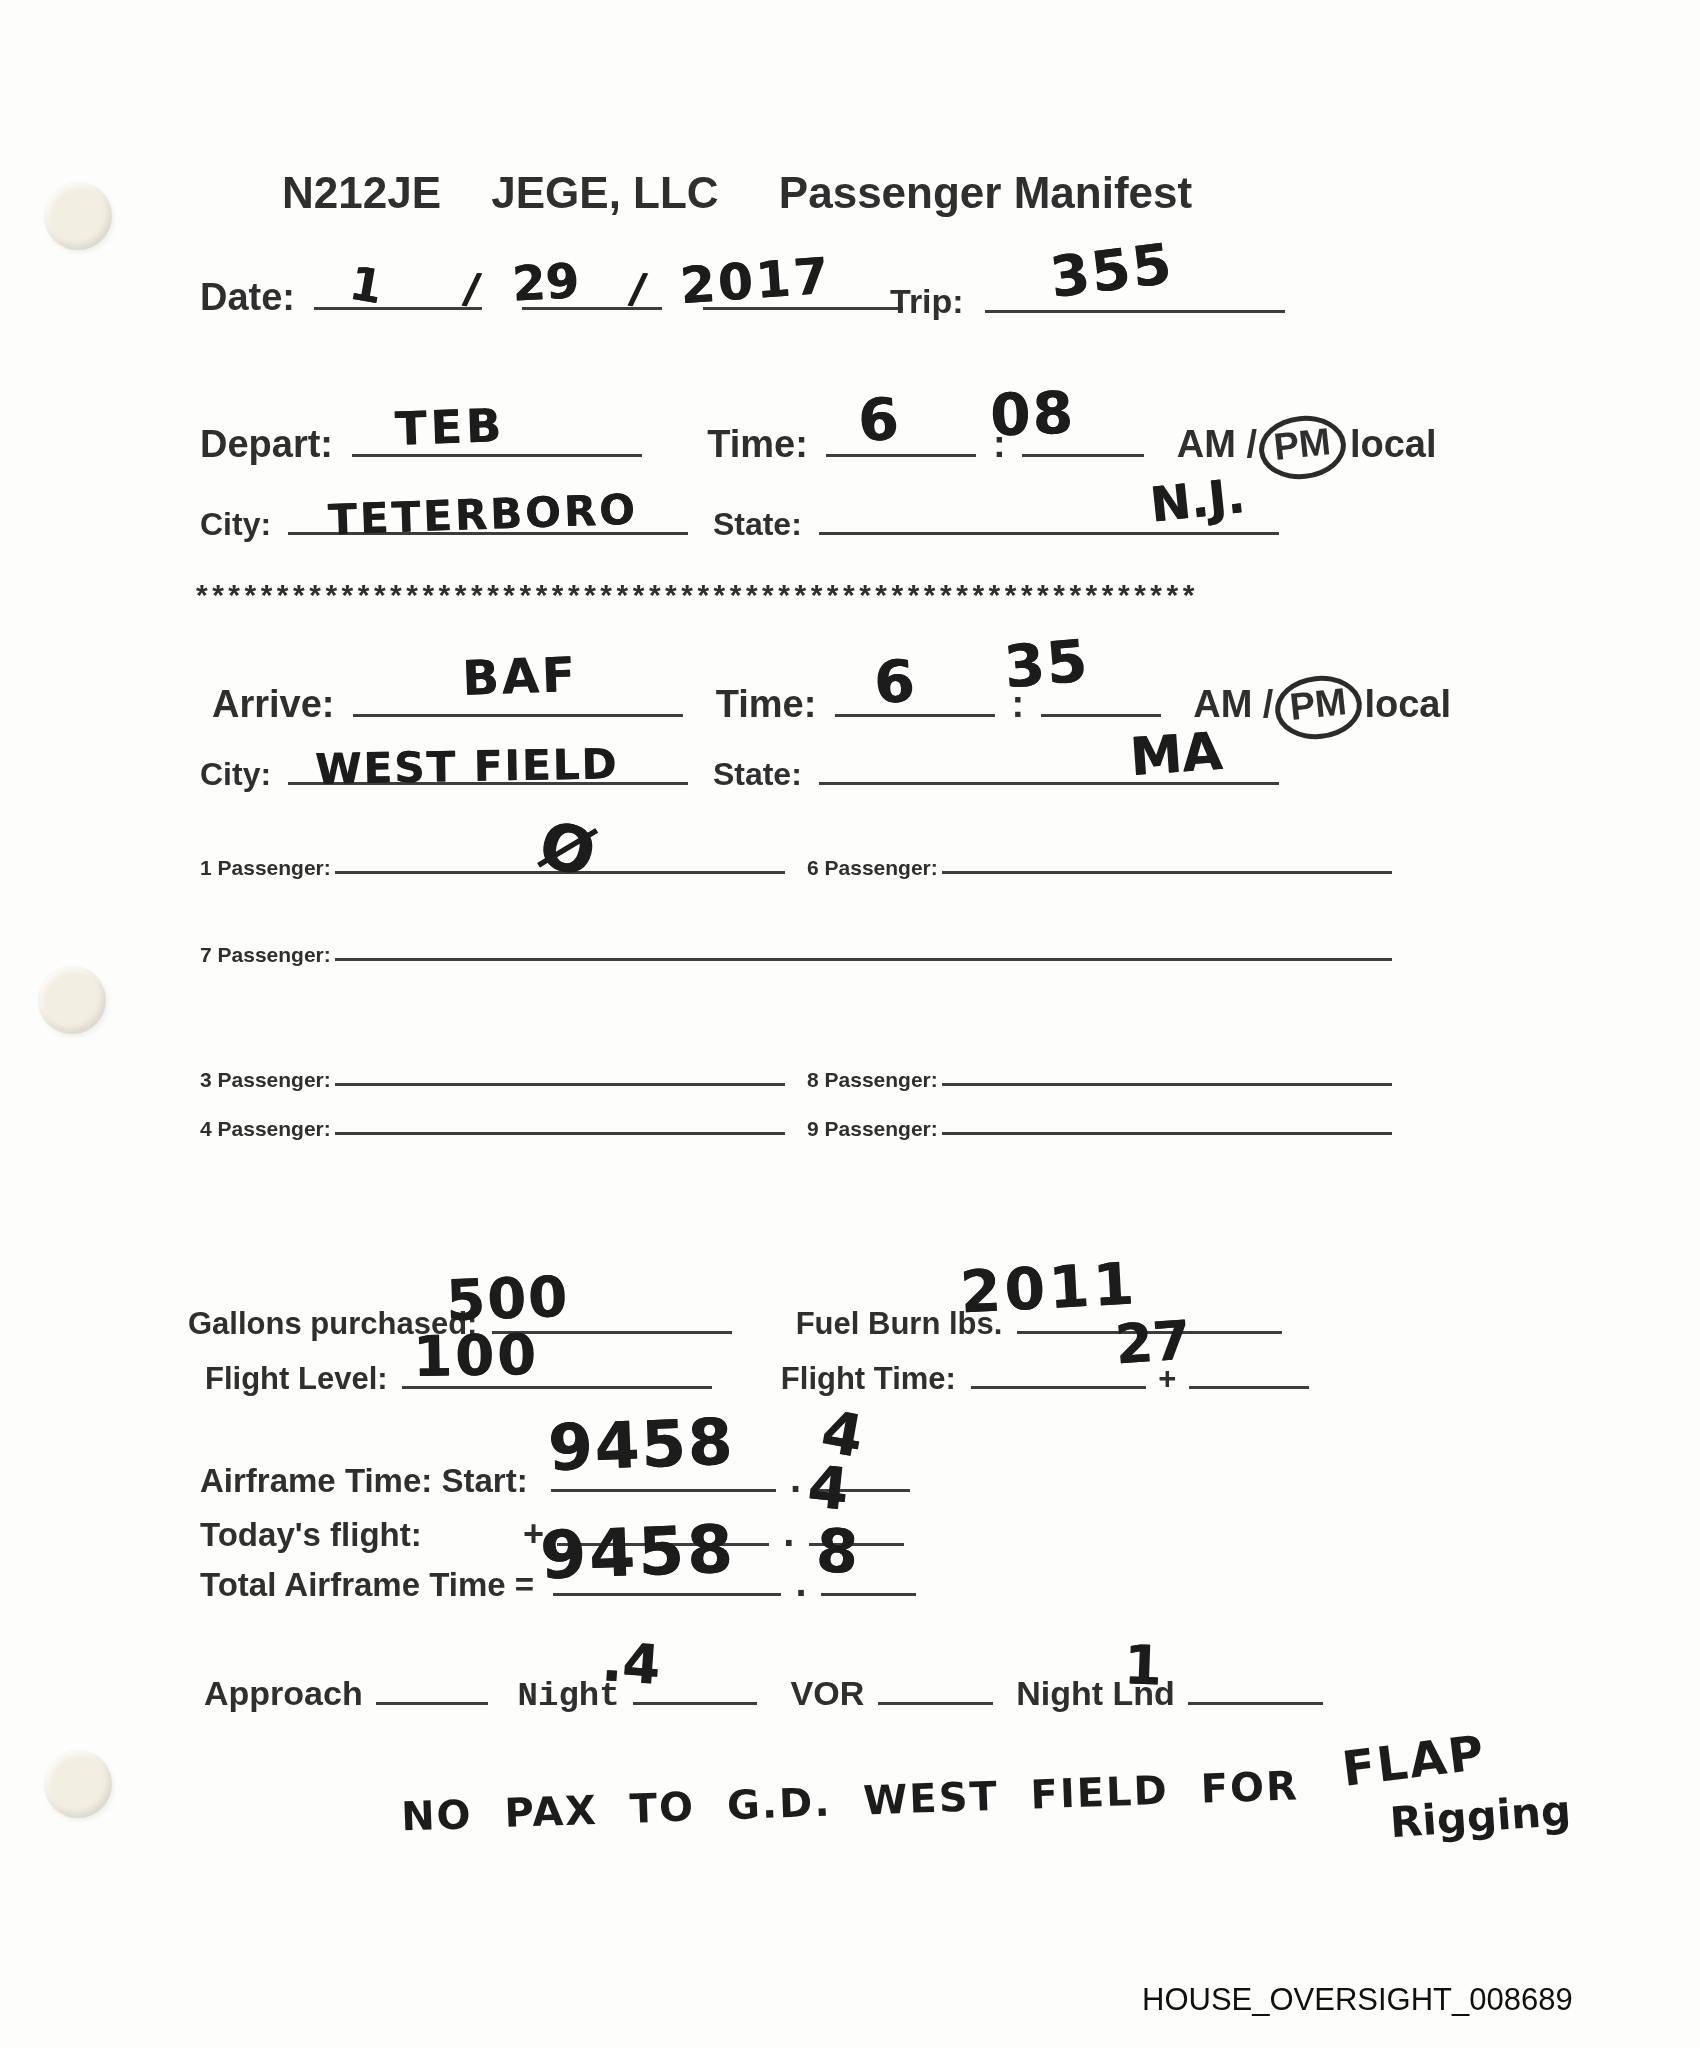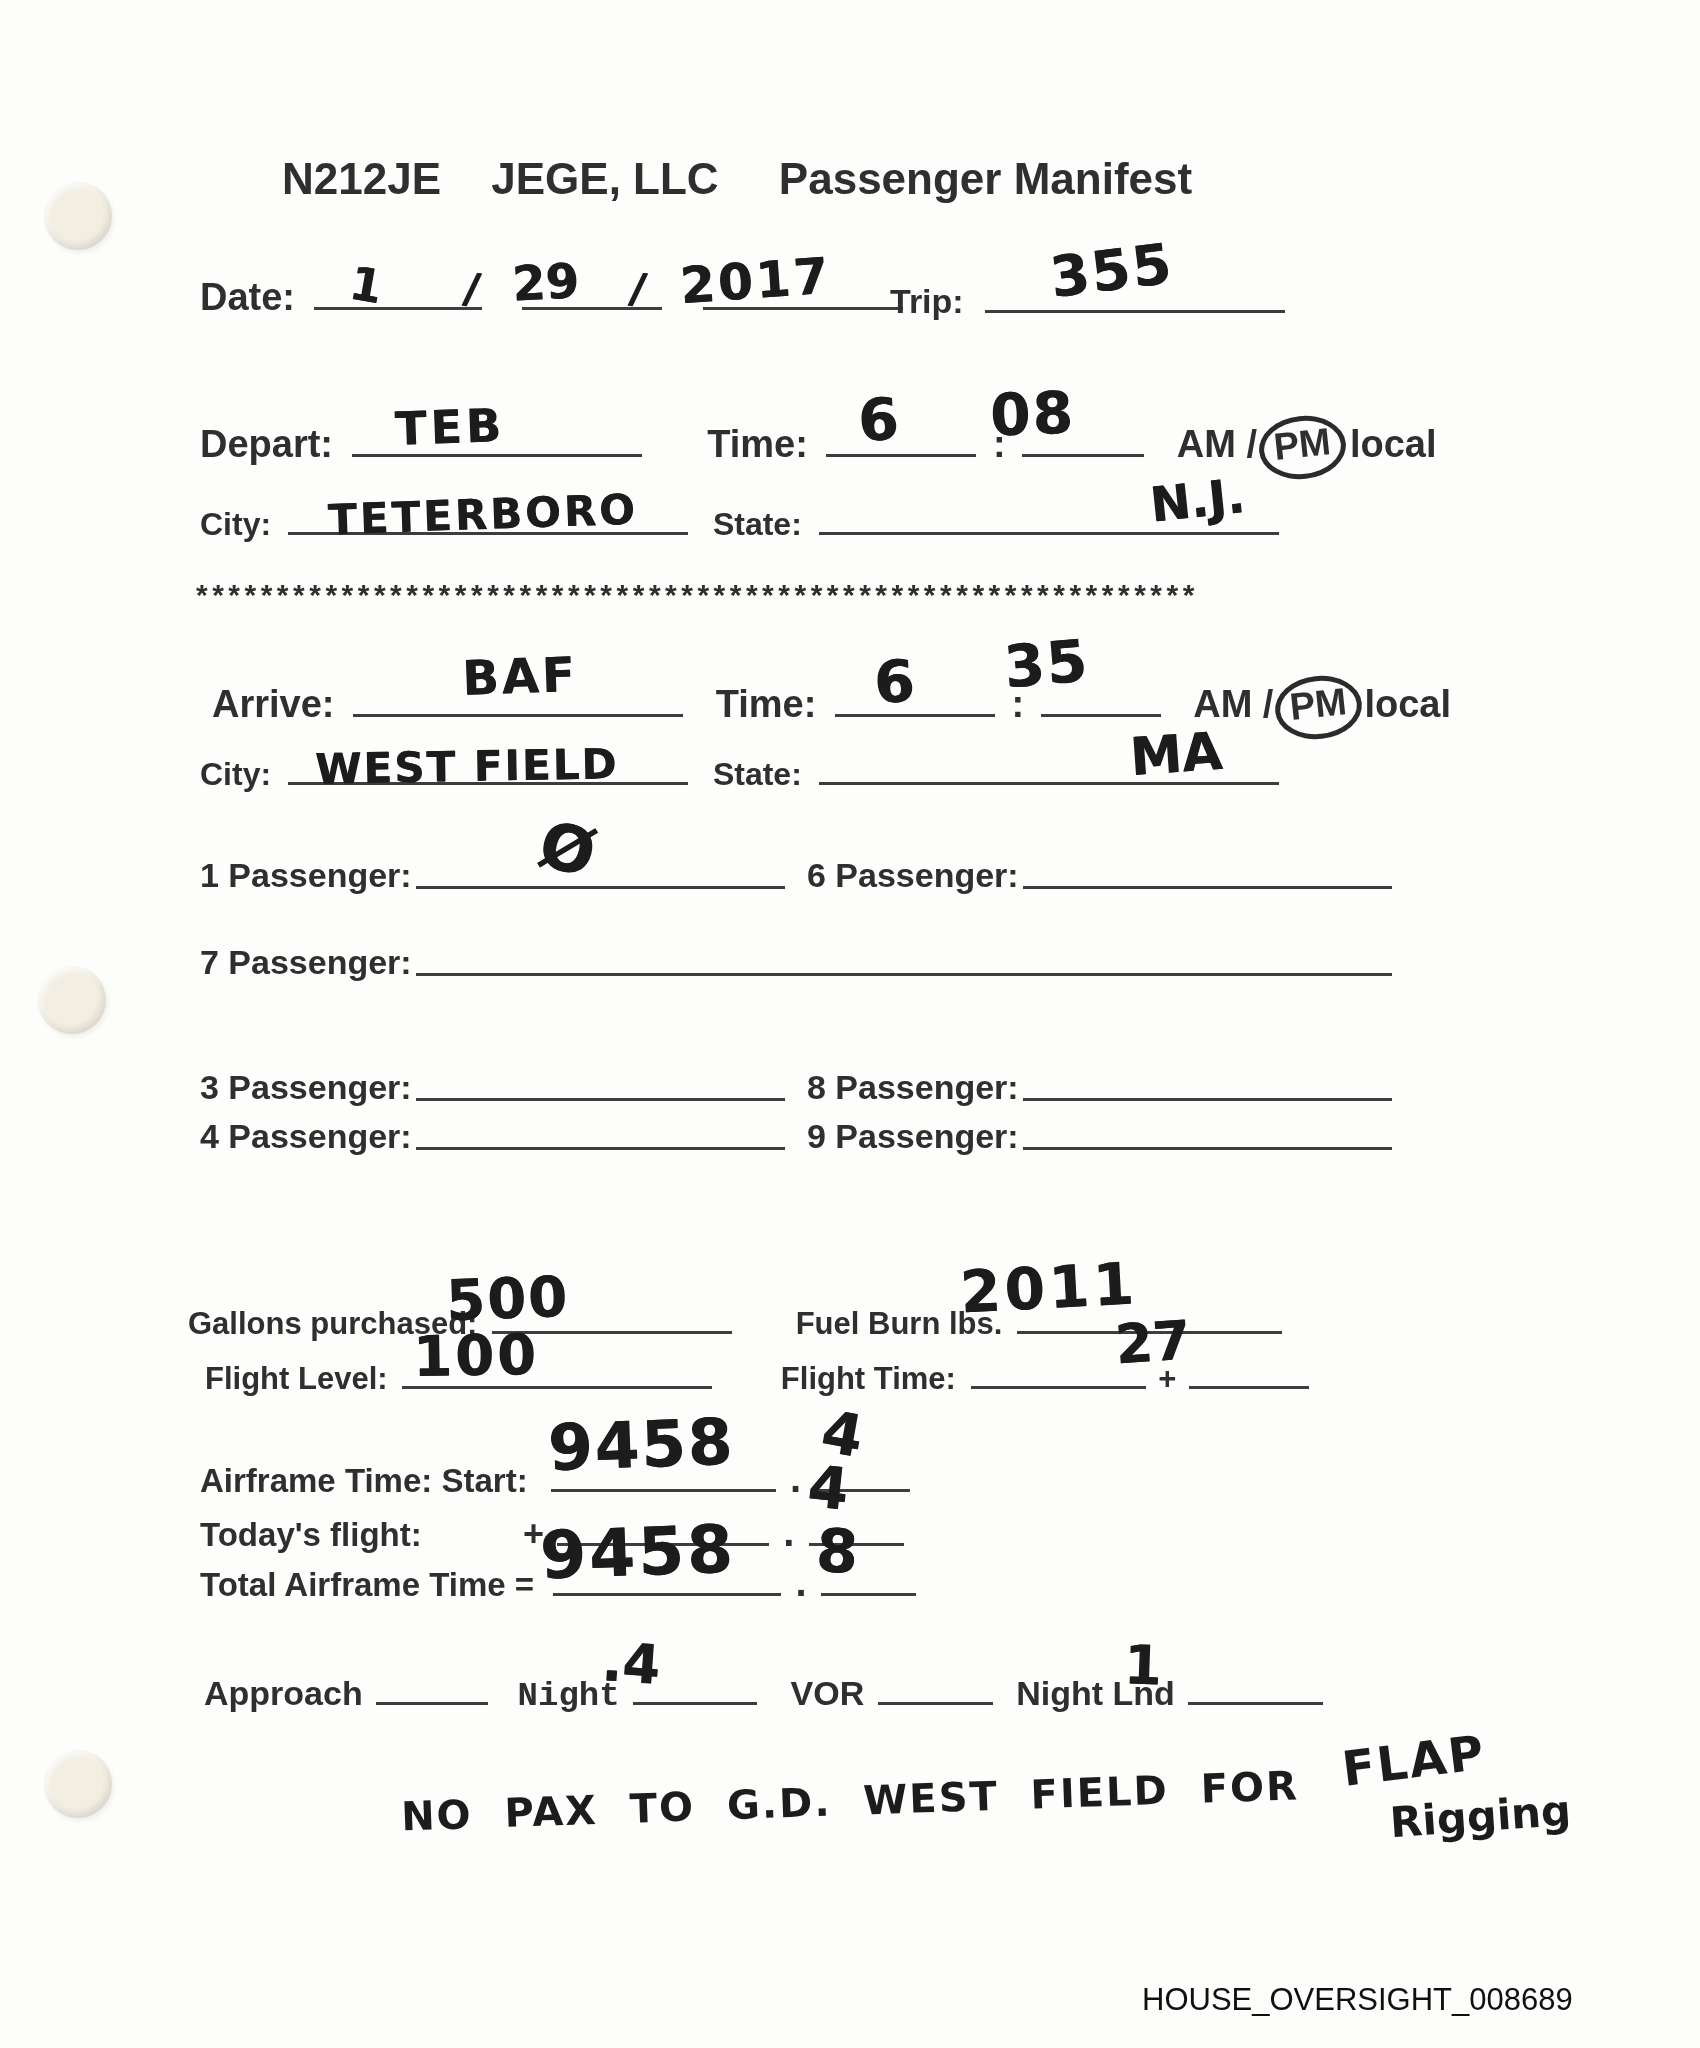--- a/index.html
+++ b/index.html
@@ -21,36 +21,36 @@
   }
   .hole{
     position:absolute;width:68px;height:68px;border-radius:50%;
     background:#f2eee2;
     box-shadow:inset -3px -4px 7px rgba(0,0,0,0.10),
                inset 3px 4px 6px rgba(255,255,255,0.8),
                2px 3px 5px rgba(0,0,0,0.06);
   }
   .prow{position:absolute;left:200px;width:1192px;display:flex;}
   .pcell{display:flex;flex:1;}
-  .pcell .lbl{font-size:34px;}
+  .pcell .lbl{font-size:21px;}
   .pcell .fill{flex:1;height:0;border-bottom:3px solid #3d3d3d;align-self:flex-end;margin-bottom:6px;margin-left:4px;}
   .pcell1{margin-right:22px;}
   .stamp{font-family:"Liberation Sans",sans-serif;font-size:31px;color:#101010;}
   .notew{font-family:"DejaVu Sans",sans-serif;font-weight:bold;color:#1c1c1c;}
 </style>
 </head>
 <body>
 
 <div class="page">
 
   <div class="hole" style="left:44px;top:182px;"></div>
   <div class="hole" style="left:38px;top:966px;"></div>
   <div class="hole" style="left:44px;top:1750px;"></div>
 
-  <div class="abs" style="left:282px;top:154px;font-size:44px;">
+  <div class="abs" style="left:282px;top:168px;font-size:44px;">
     <span class="lbl">N212JE</span>
     <span class="lbl" style="margin-left:38px;">JEGE, LLC</span>
     <span class="lbl" style="margin-left:48px;">Passenger Manifest</span>
   </div>
 
   <div class="abs" style="left:200px;top:276px;font-size:38px;">
     <span class="lbl">Date:</span>
     <span class="ul" style="width:168px;margin-left:8px;"></span>
     <span class="ul" style="width:140px;margin-left:30px;"></span>
     <span class="ul" style="width:200px;margin-left:30px;"></span>

